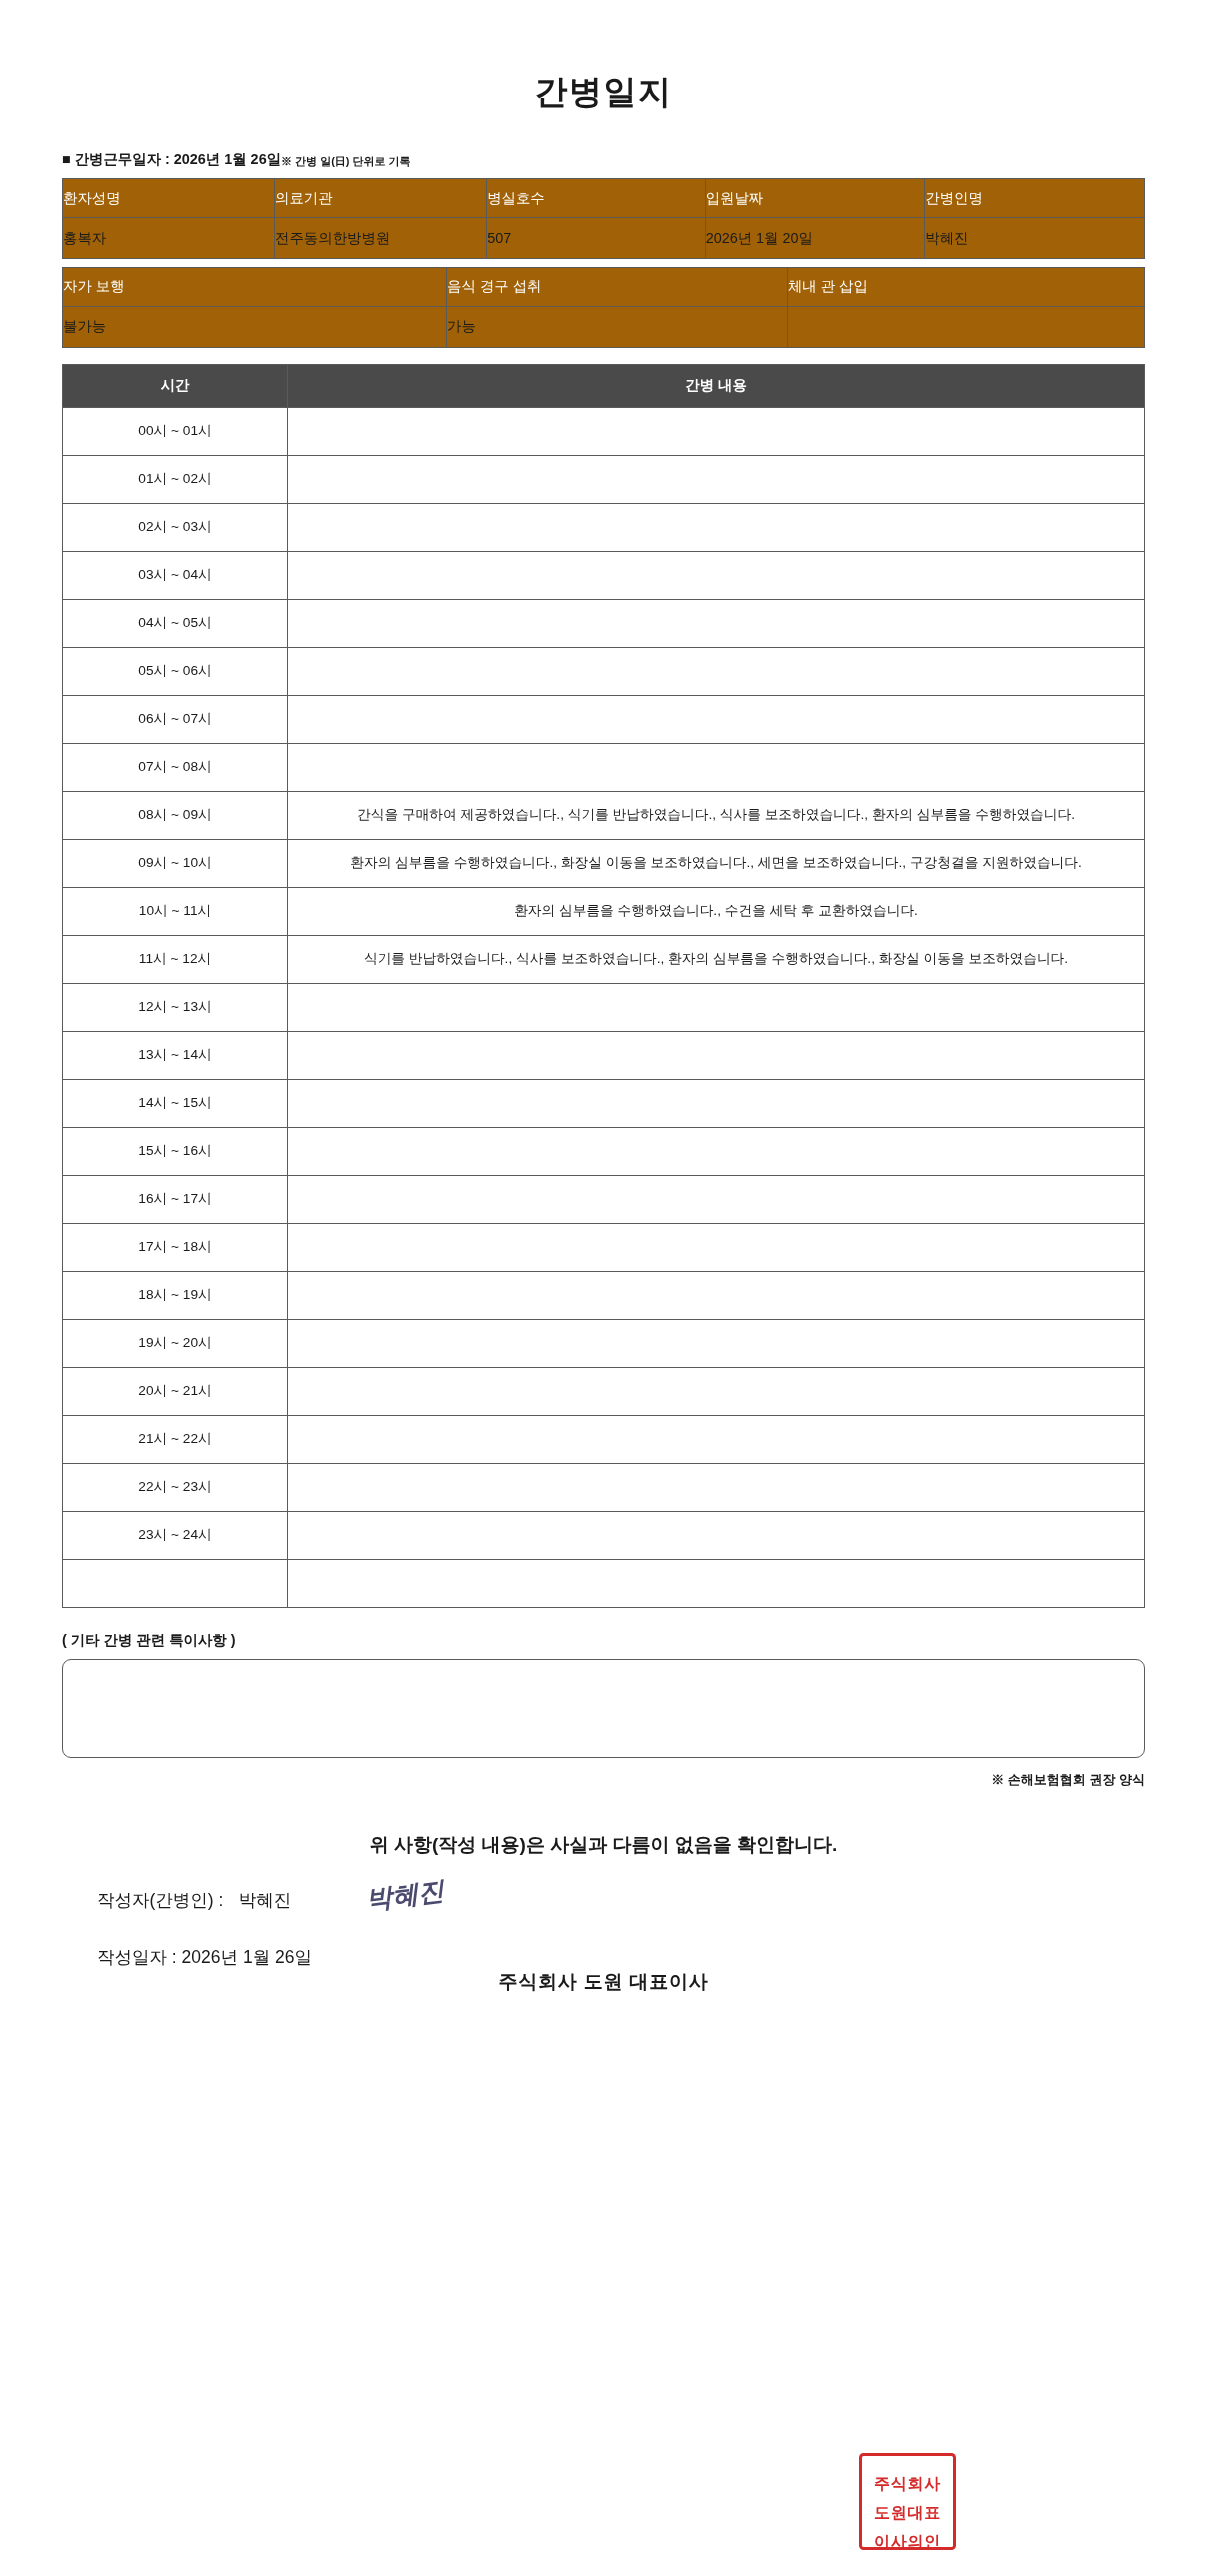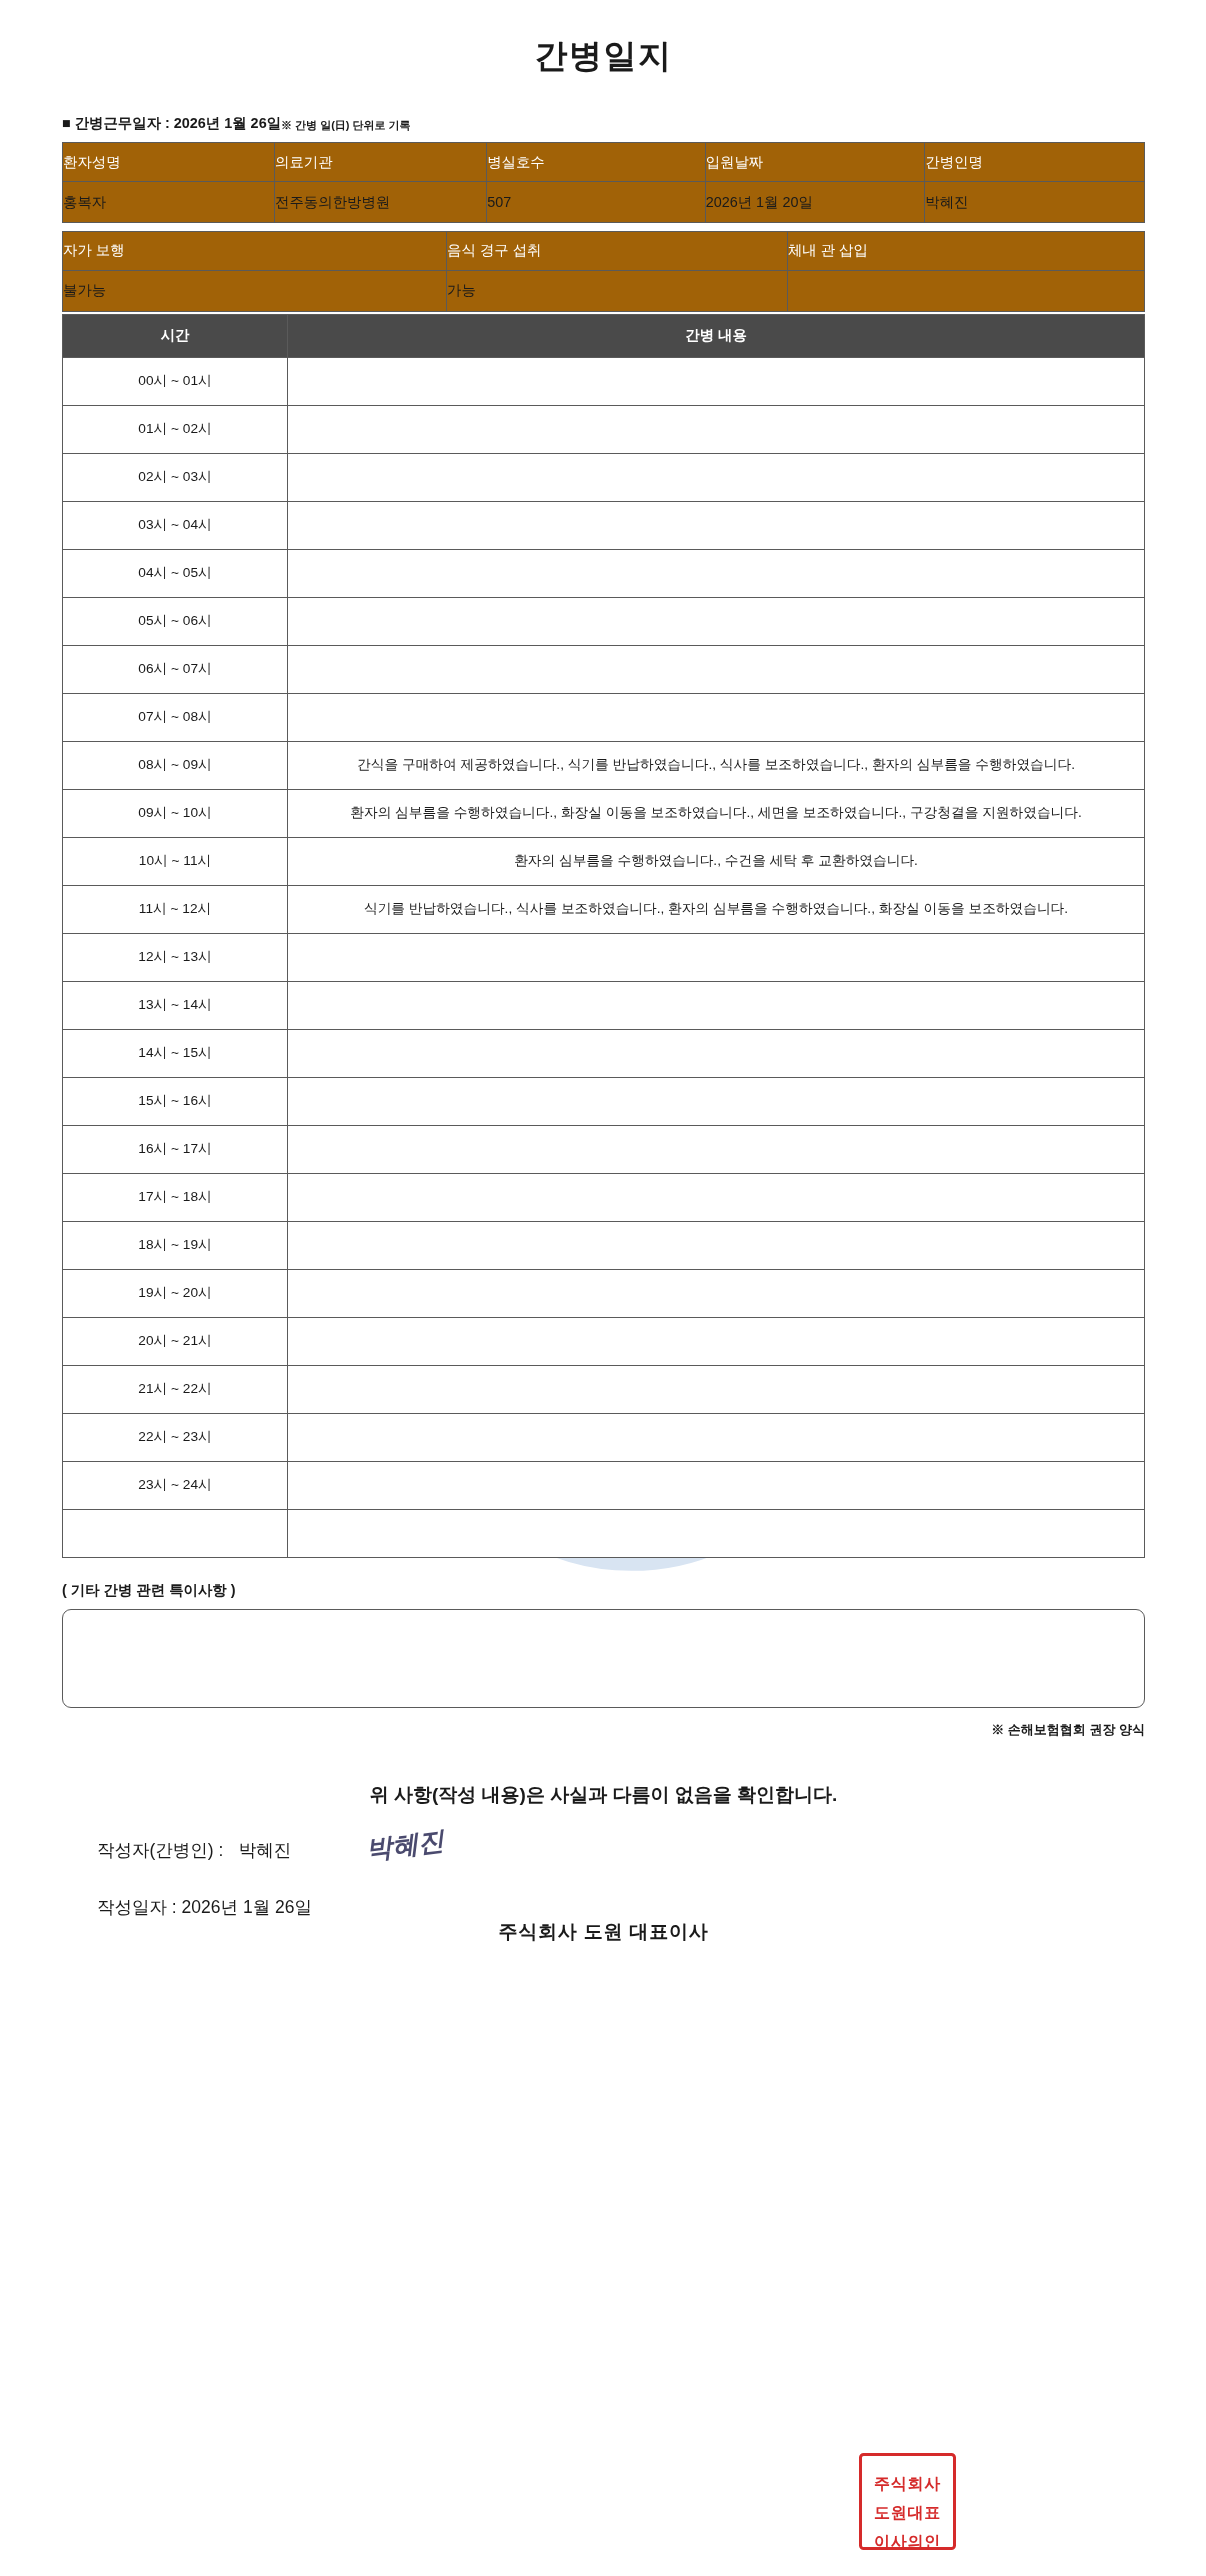--- a/index.html
+++ b/index.html
@@ -32,21 +32,21 @@
     pointer-events: none;
     z-index: 0;
   }
   .content { position: relative; z-index: 2; }
 
   .doc-title {
     text-align: center;
     font-size: 33px;
     font-weight: bold;
     letter-spacing: 1.5px;
-    padding-top: 34px;
+    padding-top: 70px;
     padding-bottom: 35px;
   }
   .meta-row {
     display: flex;
     align-items: flex-end;
     padding-bottom: 9px;
   }
   .meta-left {
     font-size: 14.4px;
     font-weight: bold;
@@ -82,21 +82,21 @@
     height: 40px;
     font-size: 14.4px;
   }
   .spacer { height: 7.6px; }
 
   
   table.log {
     width: 100%;
     border-collapse: collapse;
     table-layout: fixed;
-    margin-top: 2px;
+    margin-top: 16px;
   }
   table.log th {
     background: #4a4a4a;
     color: #ffffff;
     font-weight: bold;
     border: 0.8px solid #5a5a5a;
     height: 40px;
     font-size: 14.4px;
   }
   table.log td {

